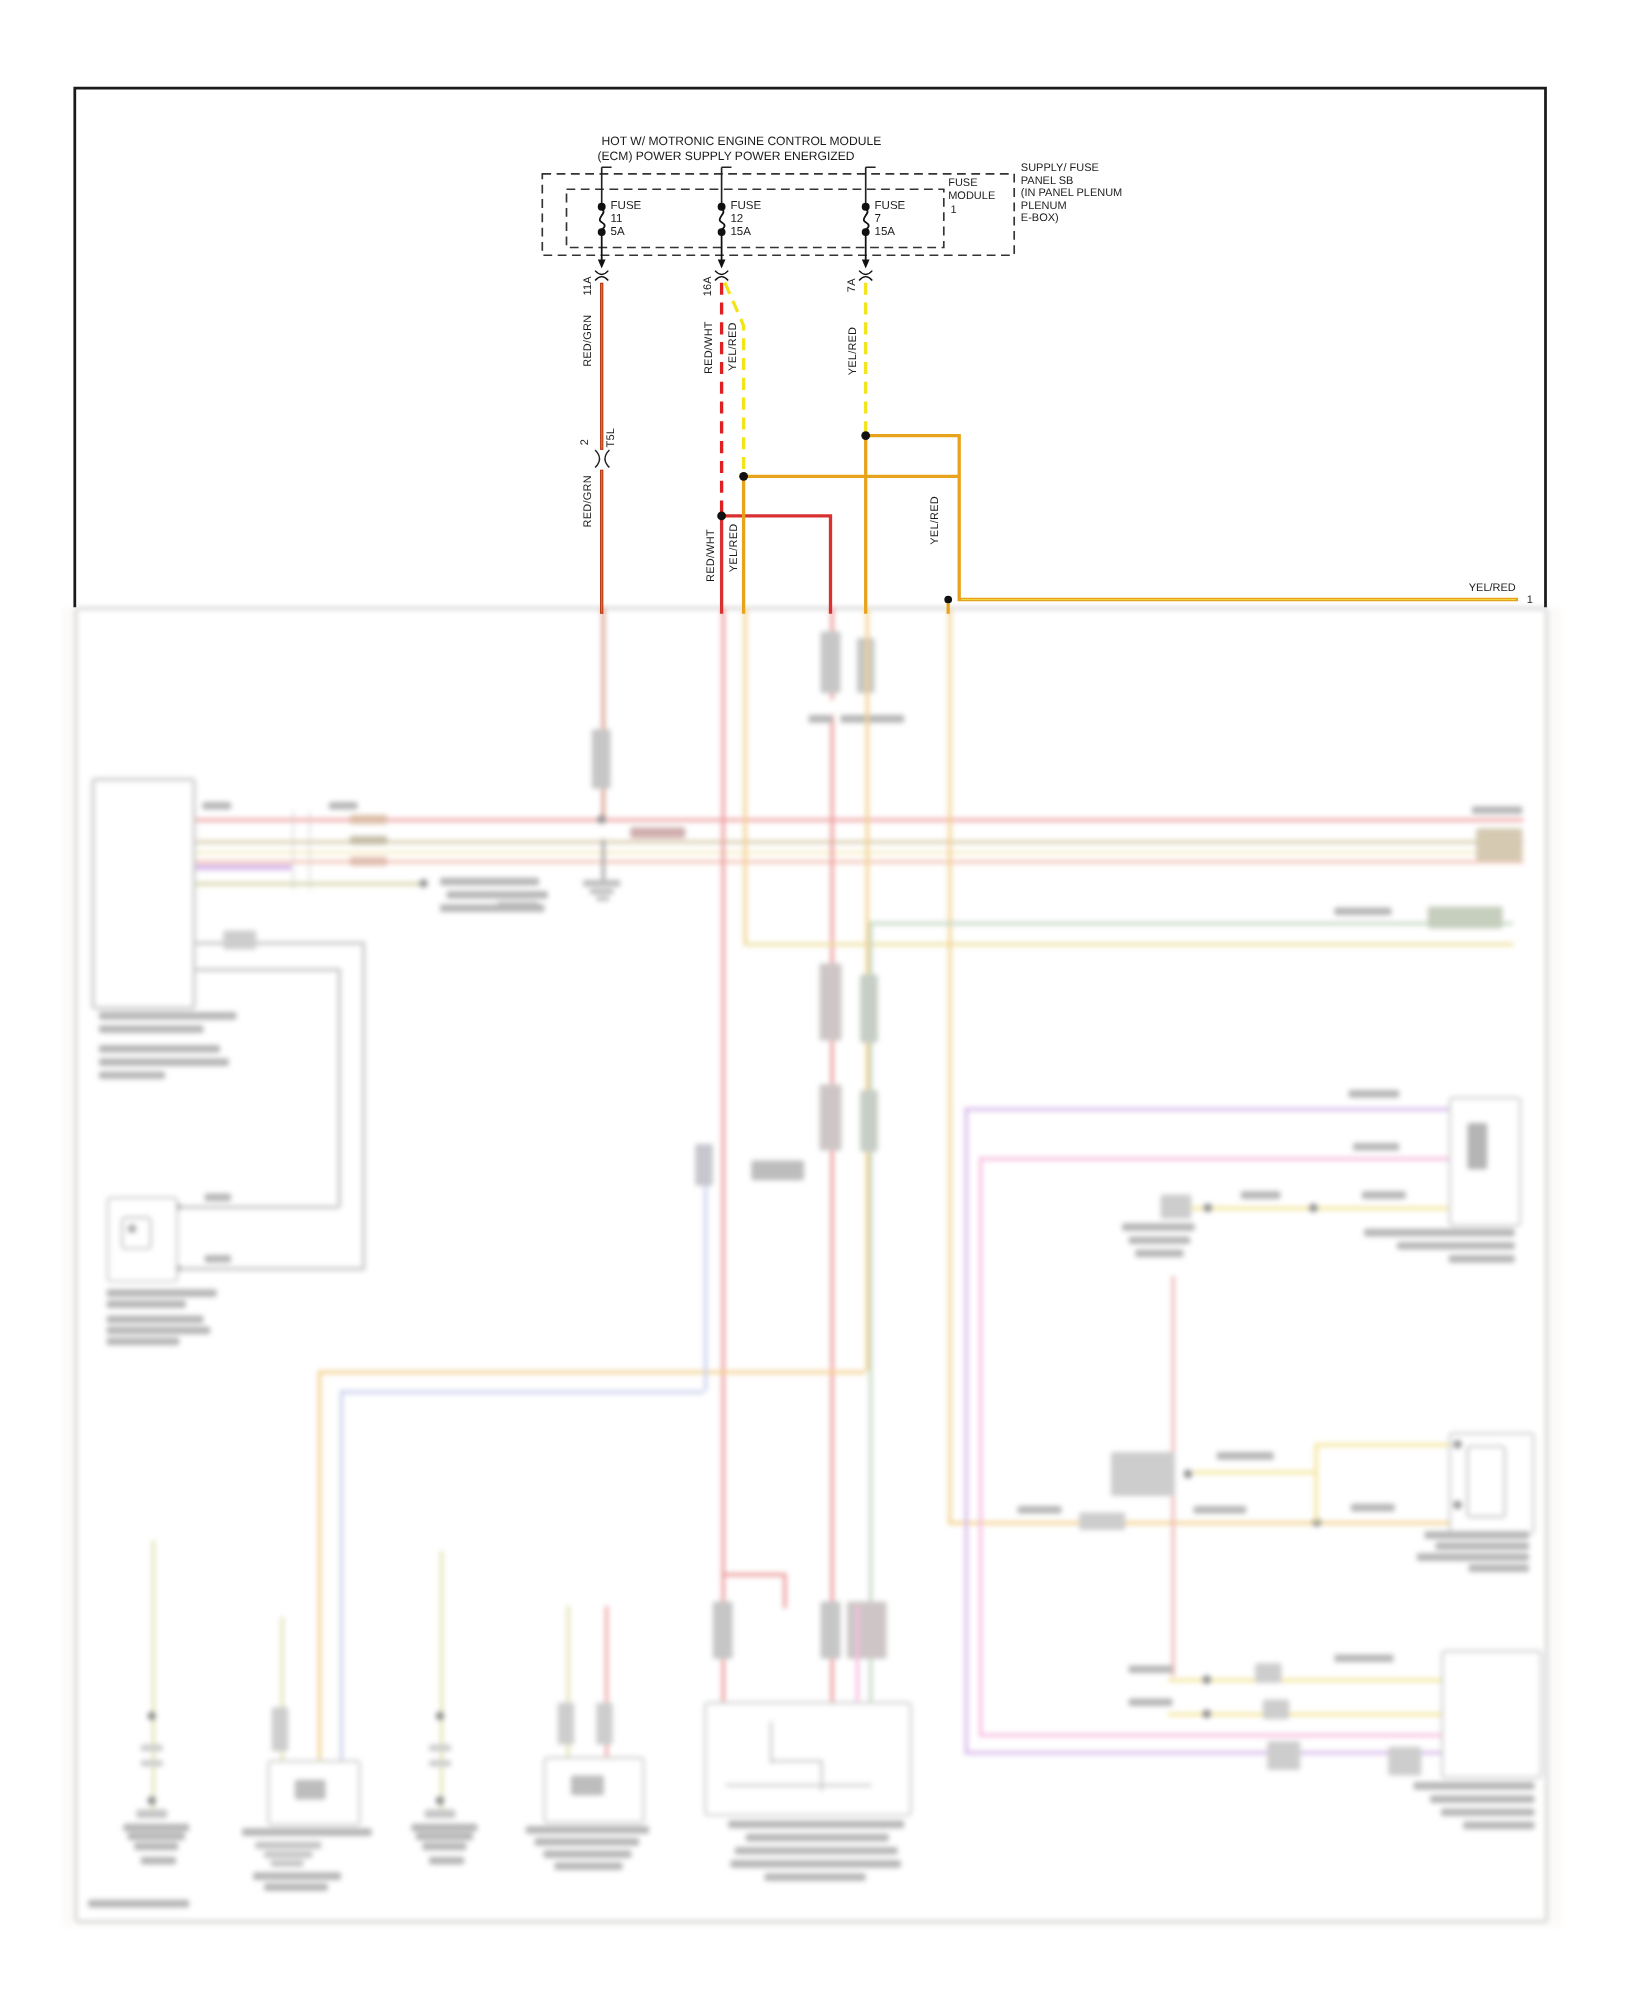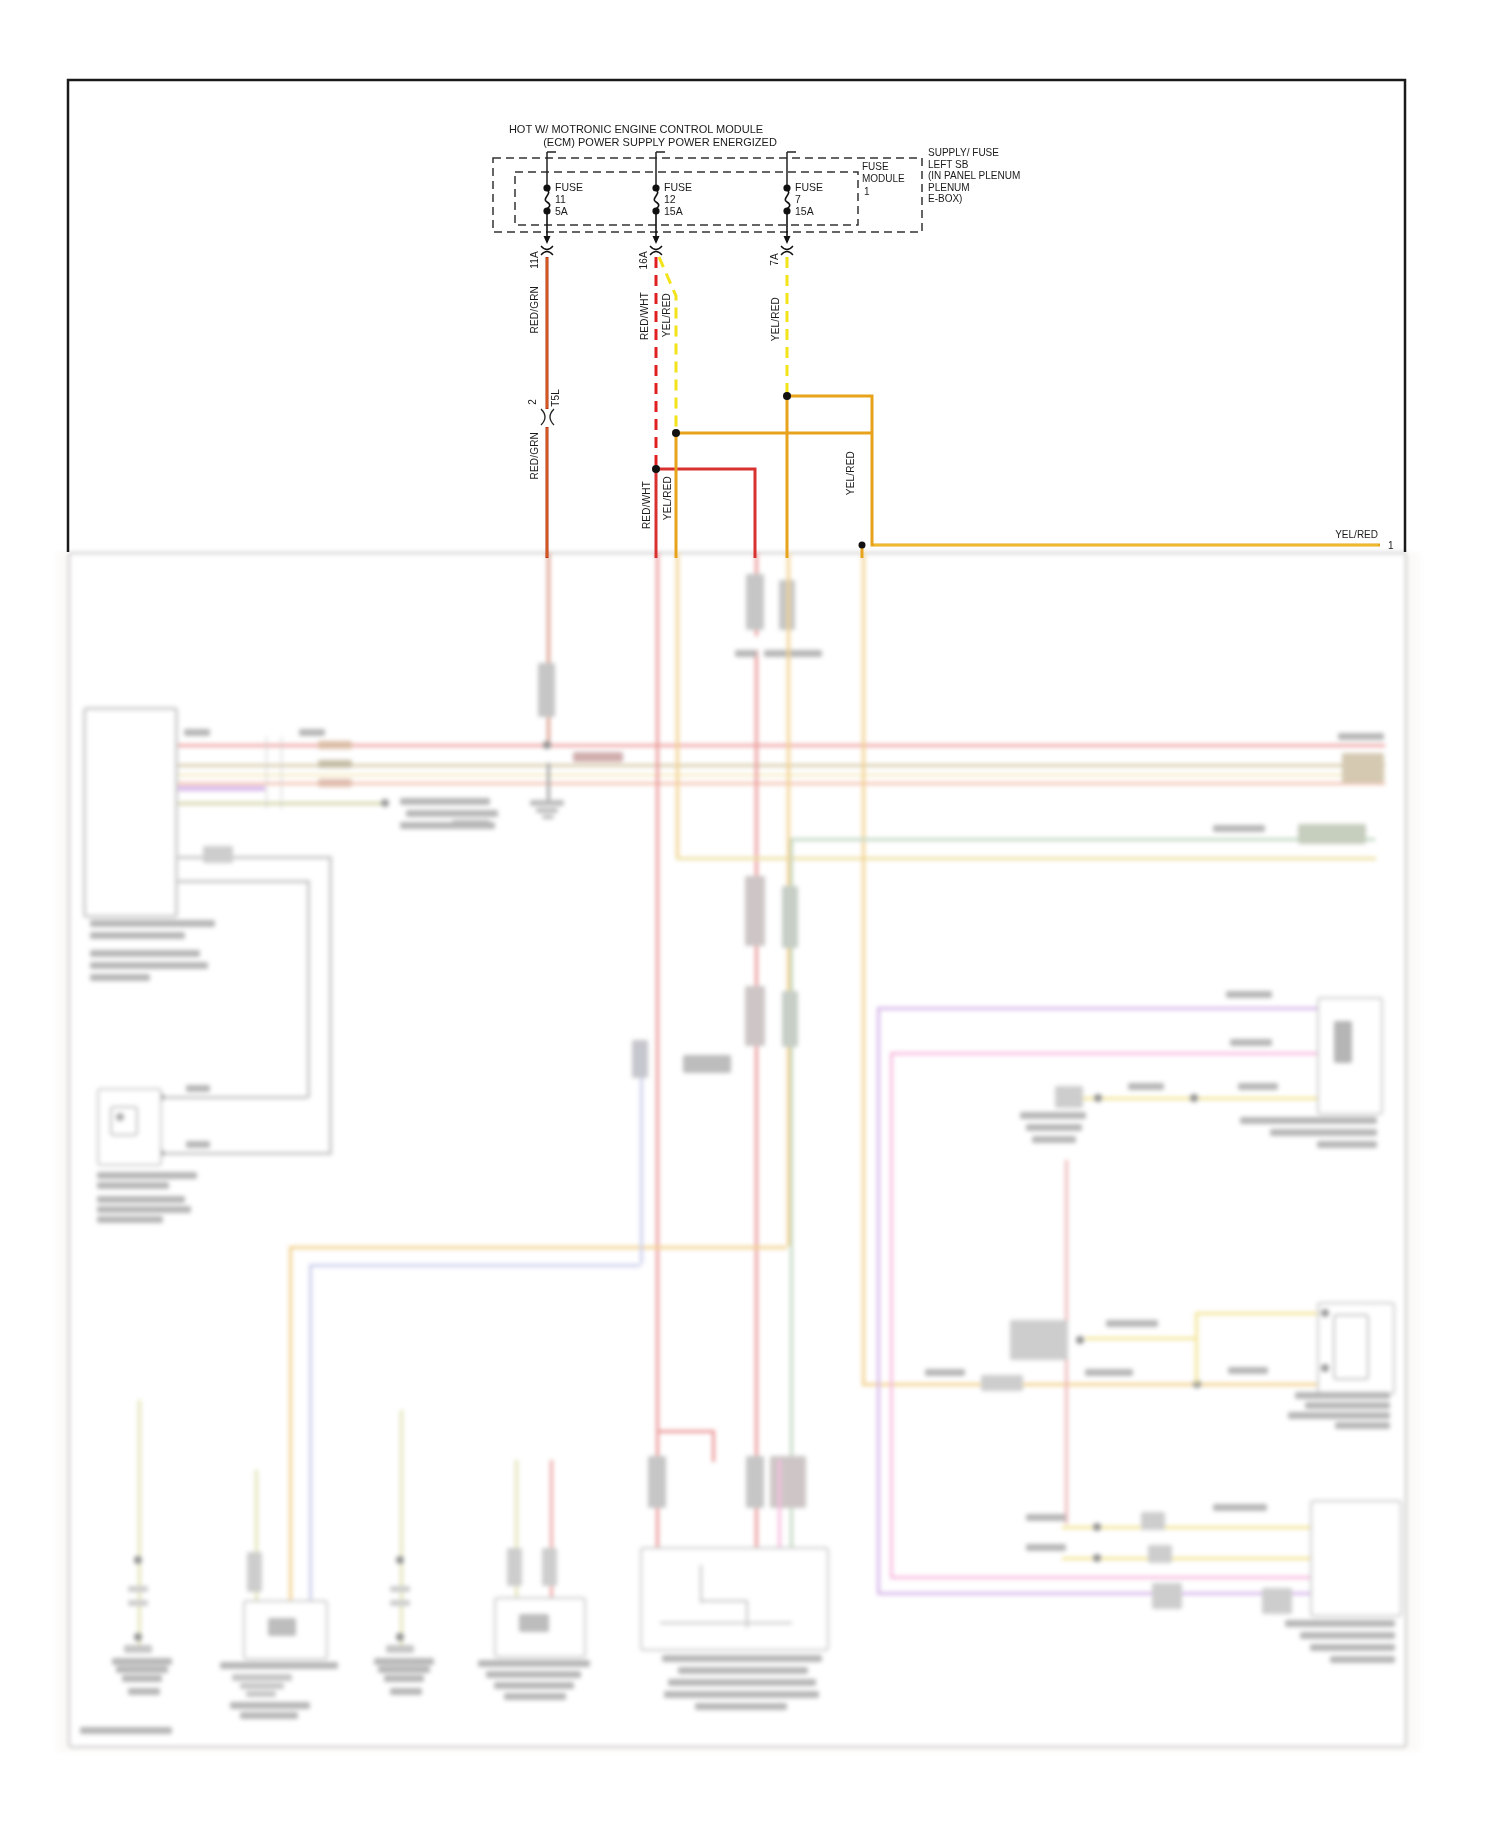--- a/index.html
+++ b/index.html
@@ -275,21 +275,21 @@
 
     <path d="M676,433 V558 M676,433 H872 V545 H1380 M787,396 V558 M787,396 H872 V433 M862,545 V558" stroke="#e8a31d" stroke-width="3" fill="none"></path>
     <path d="M874,545 H1378" stroke="#f6d43c" stroke-width="1.1" fill="none"></path>
 
     <circle cx="656" cy="469" r="4" fill="#111"></circle>
     <circle cx="676" cy="433" r="4" fill="#111"></circle>
     <circle cx="787" cy="396" r="4" fill="#111"></circle>
     <circle cx="862" cy="545" r="3.5" fill="#111"></circle>
   </svg>
 
-  <div class="txt ctr" style="left:386px;top:123px;width:500px;font-size:11px;">HOT W/ MOTRONIC ENGINE CONTROL MODULE</div>
+  <div class="txt ctr" style="left:424px;top:123px;width:500px;font-size:11px;">HOT W/ MOTRONIC ENGINE CONTROL MODULE</div>
   <div class="txt ctr" style="left:410px;top:136px;width:500px;font-size:11px;">(ECM) POWER SUPPLY POWER ENERGIZED</div>
 
   <div class="txt fuse-grp" style="left:555px;top:181px;">
     <span>FUSE</span>
     <span>11</span>
     <span>5A</span>
   </div>
   <div class="txt fuse-grp" style="left:664px;top:181px;">
     <span>FUSE</span>
     <span>12</span>
@@ -299,21 +299,21 @@
     <span>FUSE</span>
     <span>7</span>
     <span>15A</span>
   </div>
 
   <div class="txt" style="left:862px;top:161px;width:56px;white-space:normal;line-height:11.5px;font-size:10px;">FUSE MODULE</div>
   <div class="txt" style="left:864px;top:186px;font-size:10px;">1</div>
 
   <div class="txt loc" style="left:928px;top:147px;">
     <span>SUPPLY/ FUSE</span>
-    <span>LEFT SB</span>
+    <span>PANEL SB</span>
     <span>(IN PANEL PLENUM</span>
     <span>PLENUM</span>
     <span>E-BOX)</span>
   </div>
 
   <div class="vlab" style="left:529px;top:251px;">11A</div>
   <div class="vlab" style="left:529px;top:286px;">RED/GRN</div>
   <div class="vlab" style="left:527px;top:399px;">2</div>
   <div class="vlab" style="left:550px;top:389px;">T5L</div>
   <div class="vlab" style="left:529px;top:432px;">RED/GRN</div>

